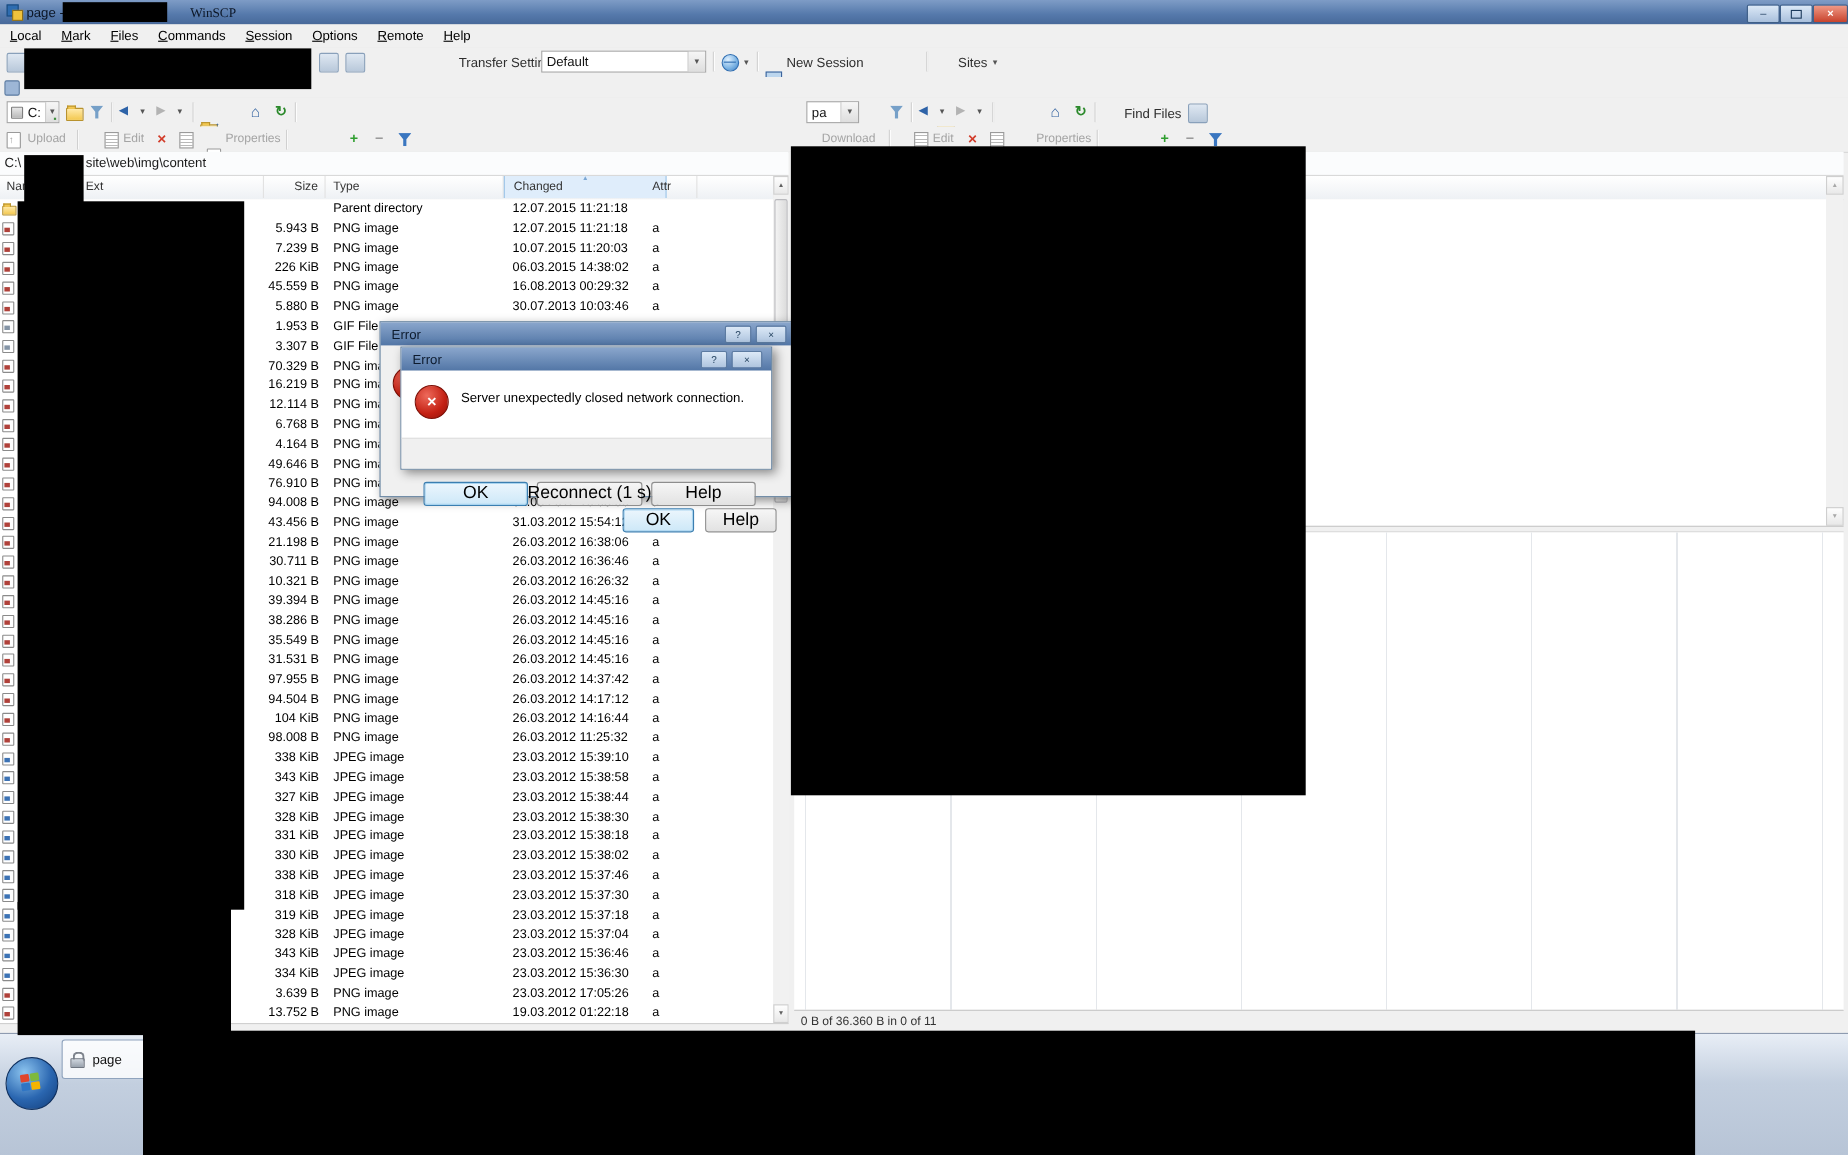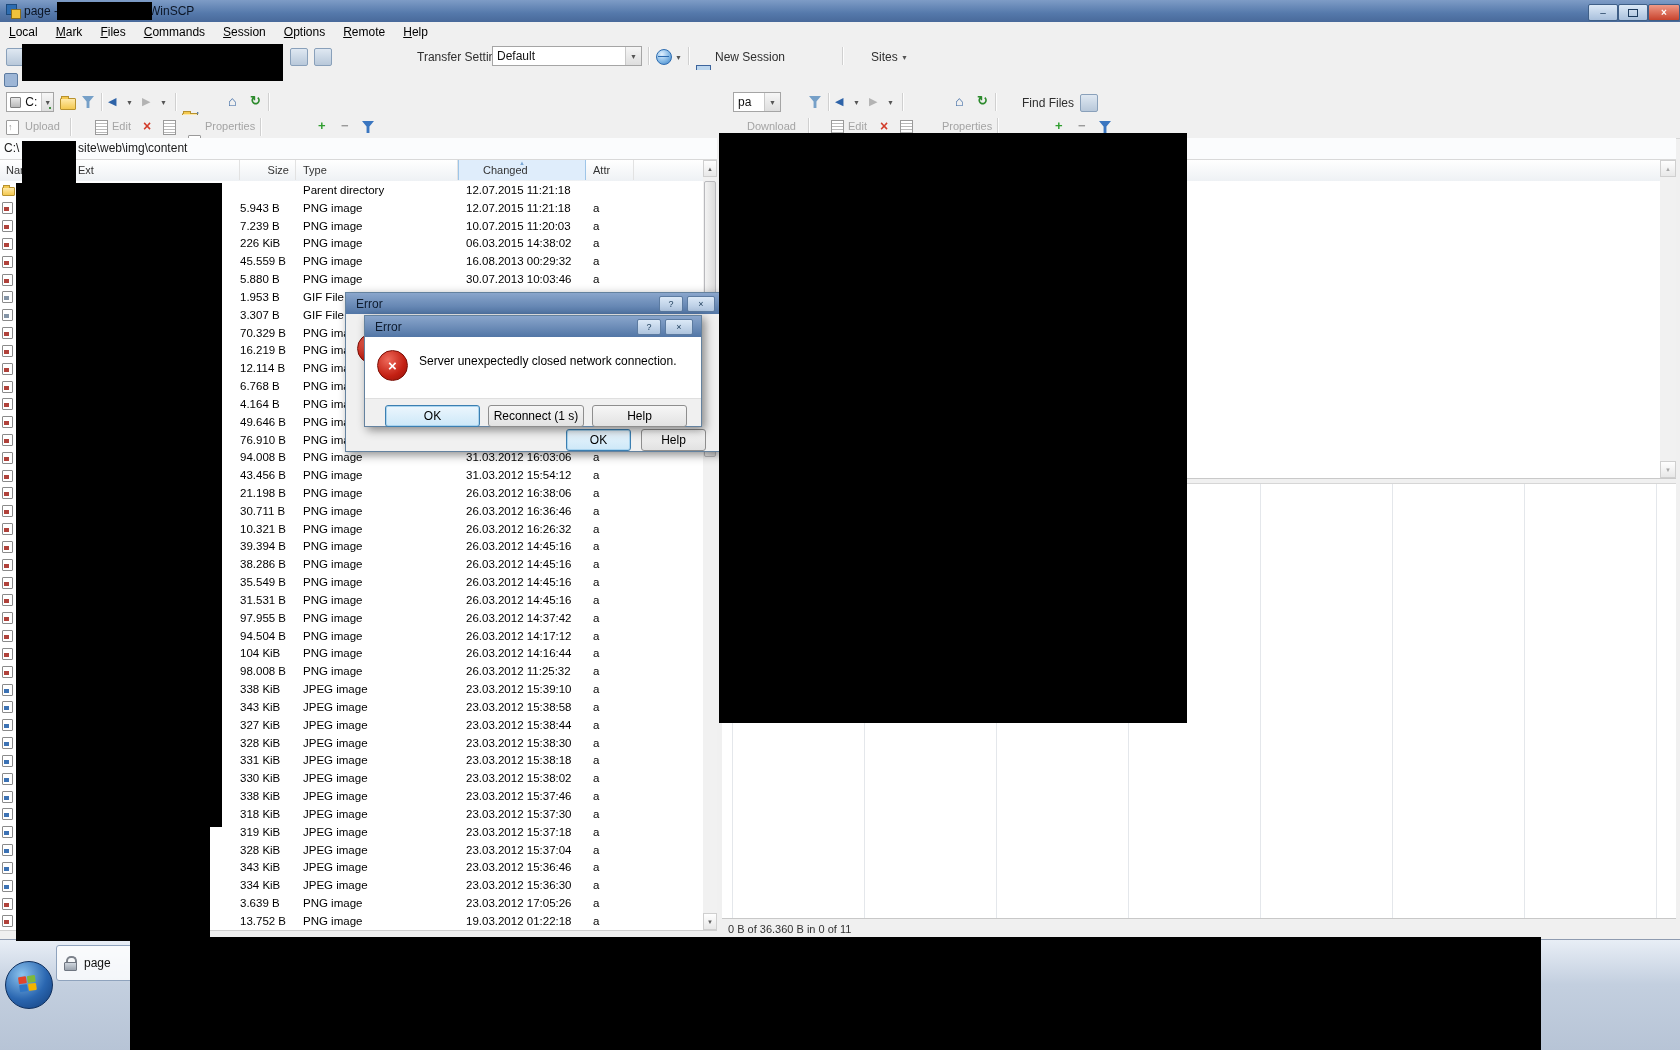--- a/index.html
+++ b/index.html
@@ -83,37 +83,37 @@
   .frow{display:flex;height:17.83px;align-items:center;font-size:11.5px;color:#000;white-space:nowrap;}
   .ficon{width:12px;height:13px;margin:0 4px 0 2px;flex:none;position:relative;}
   .ficon::before{content:"";position:absolute;left:0;top:1px;width:9px;height:10px;background:#fff;border:1px solid #8a8a8a;border-radius:1px;}
   .ficon::after{content:"";position:absolute;left:2px;top:6px;width:5px;height:4px;}
   .ficon.png::after{background:#b0413a;}
   .ficon.gif::after{background:#8494a6;}
   .ficon.jpg::after{background:#3c72b4;}
   .ficon.parent::before{background:linear-gradient(#ffe9a8,#f3c84f);border:1px solid #b8922e;height:7px;top:4px;width:11px;}
   .ficon.parent::after{left:1px;top:2px;width:5px;height:2px;background:#f3c84f;border:1px solid #b8922e;border-bottom:none;}
   .c-name{width:222px;flex:none;overflow:hidden;}
-  .c-size{width:50px;flex:none;text-align:left;padding-right:6px;}
+  .c-size{width:50px;flex:none;text-align:right;padding-right:6px;}
   .c-type{width:155px;flex:none;padding-left:7px;overflow:hidden;}
   .c-changed{width:120px;flex:none;padding-left:8px;}
   .c-attr{padding-left:7px;}
   
   .sb{background:#f1f1f1;}
   .sb-btn{position:absolute;background:linear-gradient(#fefefe,#e8e8e8);border:1px solid #cfcfcf;
           color:#606060;font-size:6px;display:flex;align-items:center;justify-content:center;}
   .sb-thumb{position:absolute;background:linear-gradient(90deg,#f3f3f3,#dcdcdc);border:1px solid #b9b9bd;border-radius:2px;}
   
   .dlg{position:absolute;background:#f0f0f0;border:1px solid #64829f;box-shadow:3px 3px 9px rgba(0,0,0,.45);}
   .dlg-title{position:relative;height:21px;background:linear-gradient(#8aa6cc,#5276a6);
              display:flex;align-items:center;padding-left:10px;font-size:12px;color:#0d1b2e;}
   .dlg-cap{position:absolute;top:3px;height:14px;background:linear-gradient(#dce9f7,#aec4de);border:1px solid #5c7ba1;
            border-radius:2px;font-size:9px;color:#23425f;display:flex;align-items:center;justify-content:center;}
   .btn{position:absolute;height:20px;background:linear-gradient(#f6f6f6,#e2e2e2);border:1px solid #8e8e8e;border-radius:3px;
-       font-size:12px;color:#000;display:flex;align-items:center;justify-content:center;white-space:nowrap;}
+       font-size:16px;color:#000;display:flex;align-items:center;justify-content:center;white-space:nowrap;margin-top:33px;}
   .btn.focused{background:linear-gradient(#ecf6fd,#cde8f8);border:1px solid #3c7fb1;box-shadow:inset 0 0 0 1px #a9d4ef;}
   .err-icon{position:absolute;width:29px;height:29px;border-radius:50%;border:1px solid #7c0f06;
             background:radial-gradient(circle at 35% 30%,#ee6a5b,#c32013 60%,#8e130a);
             color:#fff;font-weight:bold;font-size:15px;display:flex;align-items:center;justify-content:center;}
   
   .taskbar{position:absolute;left:0;top:939px;width:1680px;height:111px;
            background:linear-gradient(#e8eef6,#c3cfdf 40%,#b7c4d6);border-top:1px solid #8e9bb0;z-index:10;}
   .orb{position:absolute;left:5px;top:21px;width:46px;height:46px;border-radius:50%;
        background:radial-gradient(circle at 35% 28%,#8cc4ef,#2a66b0 55%,#123c78);border:1px solid #0e2f5e;}
   .orb .flag{position:absolute;left:13px;top:14px;width:18px;height:16px;transform:rotate(-8deg);
@@ -132,21 +132,21 @@
 </style>
 </head>
 <body>
 
 <div class="screen">
   <div class="win">
 
     <div class="abs titlebar">
       <span class="i-winscp"></span>
       <span class="title-text" style="left:24px;">page -</span>
-      <span class="title-text" style="left:149px;">WinSCP</span>
+      <span class="title-text" style="left:173px;font-family:Liberation Serif, serif;">WinSCP</span>
       <span class="capbtn" style="left:1588px;width:28px;">–</span>
       <span class="capbtn" style="left:1618px;width:28px;">
           <span style="width:8px;height:6px;border:1px solid #1c3a5c;display:block;"></span>
         </span>
       <span class="capbtn close" style="left:1648px;width:30px;">×</span>
     </div>
 
     <div class="abs menubar">
         <span class="menu-item"><u>L</u>ocal</span>
         <span class="menu-item"><u>M</u>ark</span>
@@ -296,21 +296,21 @@
         </div>
       <div class="hcell" style="left:74px;width:166px;padding-left:4px;box-sizing:border-box;">
           <span>Ext</span>
         </div>
       <div class="hcell" style="left:240px;width:56px;justify-content:flex-end;padding-right:6px;box-sizing:border-box;">
           <span>Size</span>
         </div>
       <div class="hcell" style="left:296px;width:162px;padding-left:7px;box-sizing:border-box;">
           <span>Type</span>
         </div>
-      <div class="hcell sorted" style="left:458px;width:128px;padding-left:24px;box-sizing:border-box;text-align:right;">
+      <div class="hcell sorted" style="left:458px;width:148px;padding-left:8px;box-sizing:border-box;text-align:right;">
         <span class="sort-arrow">▲</span>
         <span>Changed</span>
       </div>
       <div class="hcell" style="left:586px;width:48px;padding-left:7px;box-sizing:border-box;">
           <span>Attr</span>
         </div>
       <div class="hcell" style="left:634px;width:69px;"></div>
     </div>
 
     <div class="abs filelist" id="file-list-body">

